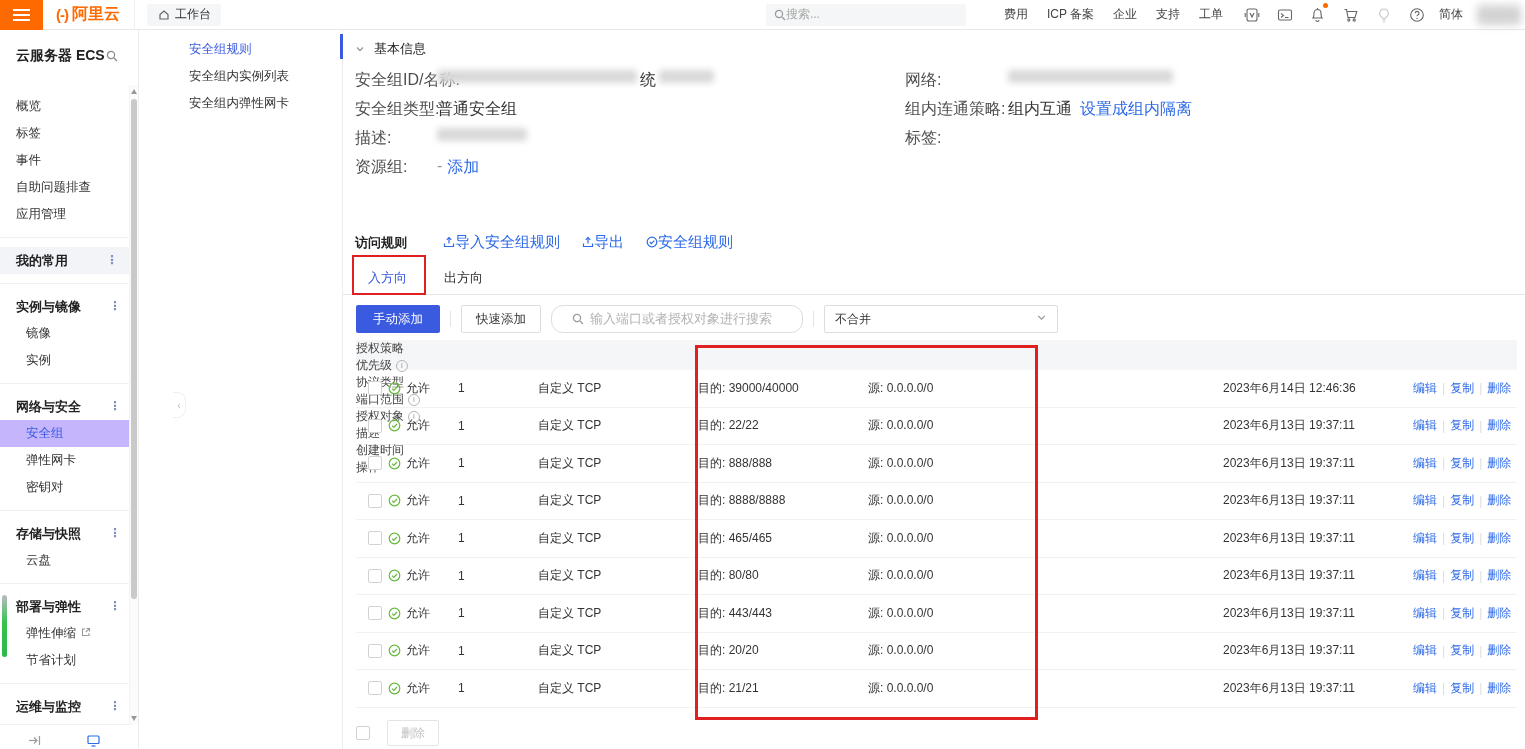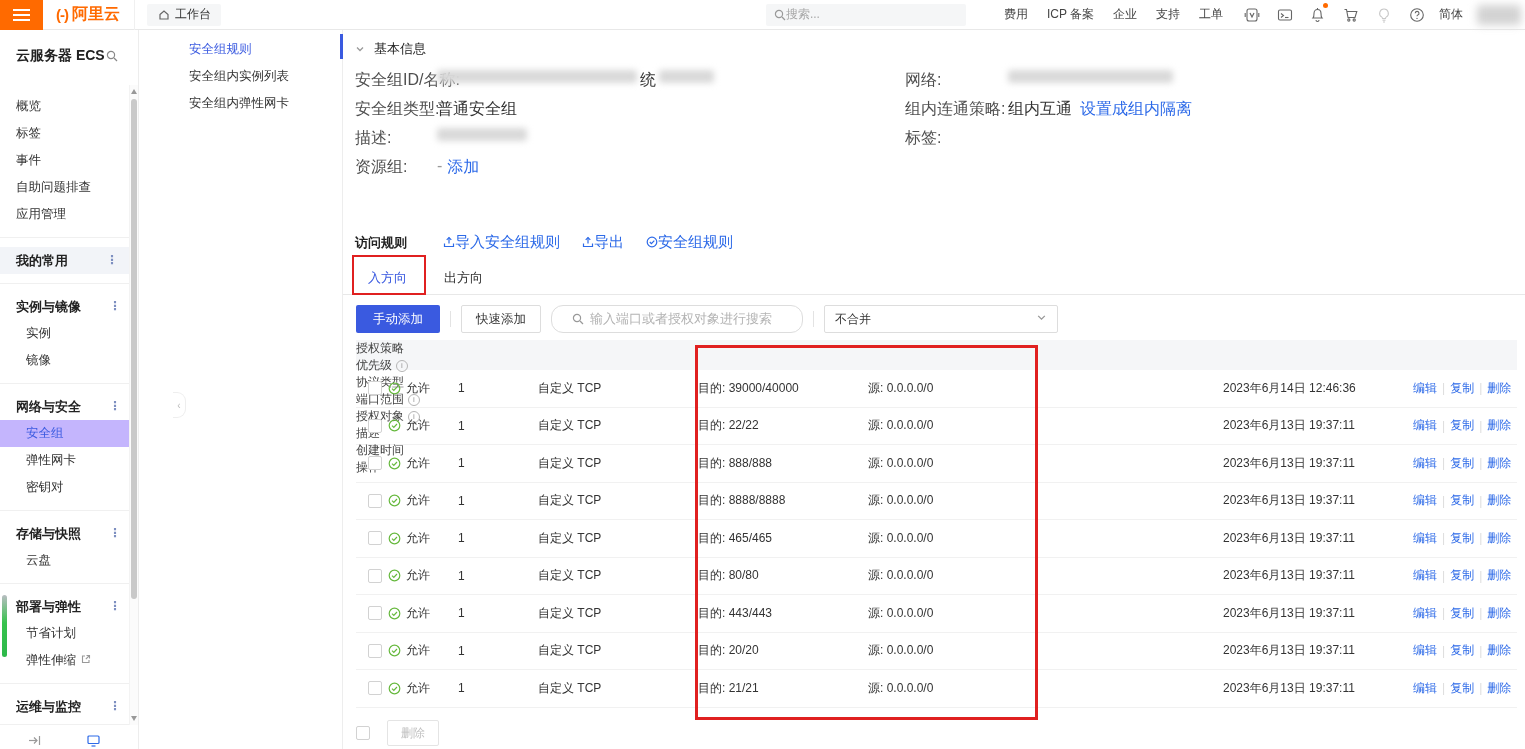--- a/index.html
+++ b/index.html
@@ -217,47 +217,47 @@
         <div class="sb-divider"></div>
         <div class="sb-group hl-row">
           <span>我的常用</span>
           <span class="sb-kebab">⋮</span>
         </div>
         <div class="sb-divider"></div>
         <div class="sb-group">
           <span>实例与镜像</span>
           <span class="sb-kebab">⋮</span>
         </div>
+        <div class="sb-item sb-child">镜像</div>
         <div class="sb-item sb-child">实例</div>
-        <div class="sb-item sb-child">镜像</div>
         <div class="sb-divider"></div>
         <div class="sb-group">
           <span>网络与安全</span>
           <span class="sb-kebab">⋮</span>
         </div>
         <div class="sb-item sb-child sel-row">安全组</div>
         <div class="sb-item sb-child">弹性网卡</div>
         <div class="sb-item sb-child">密钥对</div>
         <div class="sb-divider"></div>
         <div class="sb-group">
           <span>存储与快照</span>
           <span class="sb-kebab">⋮</span>
         </div>
         <div class="sb-item sb-child">云盘</div>
         <div class="sb-divider"></div>
         <div class="sb-group">
           <span>部署与弹性</span>
           <span class="sb-kebab">⋮</span>
         </div>
-        <div class="sb-item sb-child">节省计划</div>
         <div class="sb-item sb-child">弹性伸缩<span class="ext-ic"><svg width="10" height="10" viewBox="0 0 10 10" fill="none" stroke="#999" stroke-width="1.1">
               <path d="M4 2 H1.5 V8.5 H8 V6"></path>
               <path d="M5.5 1.5 H8.5 V4.5"></path>
               <line x1="8.5" y1="1.5" x2="4.8" y2="5.2"></line>
             </svg></span></div>
+        <div class="sb-item sb-child">节省计划</div>
         <div class="sb-divider"></div>
         <div class="sb-group">
           <span>运维与监控</span>
           <span class="sb-kebab">⋮</span>
         </div>
       </nav>
     <div class="sb-scroll">
       <span class="sb-arrow up"></span>
       <span class="sb-thumb"></span>
       <span class="sb-arrow down"></span>

